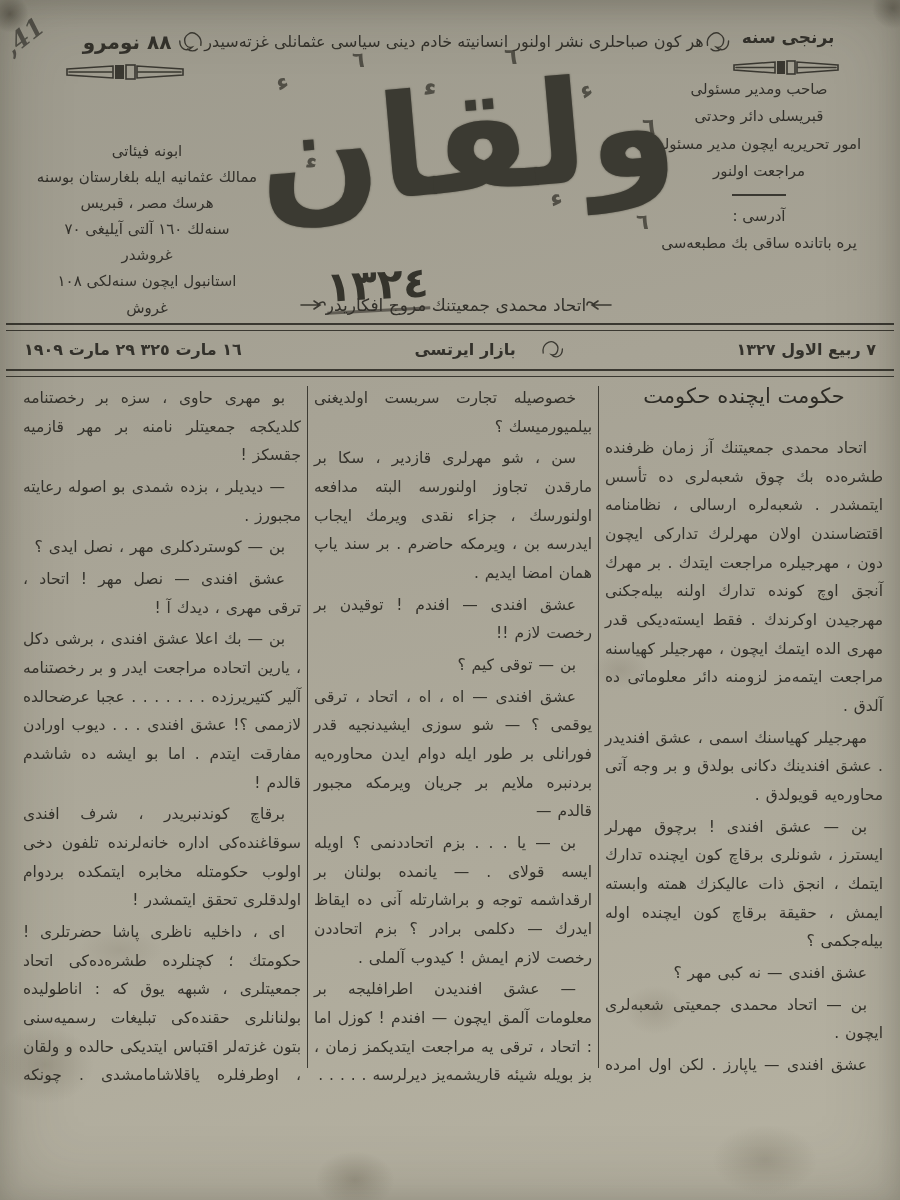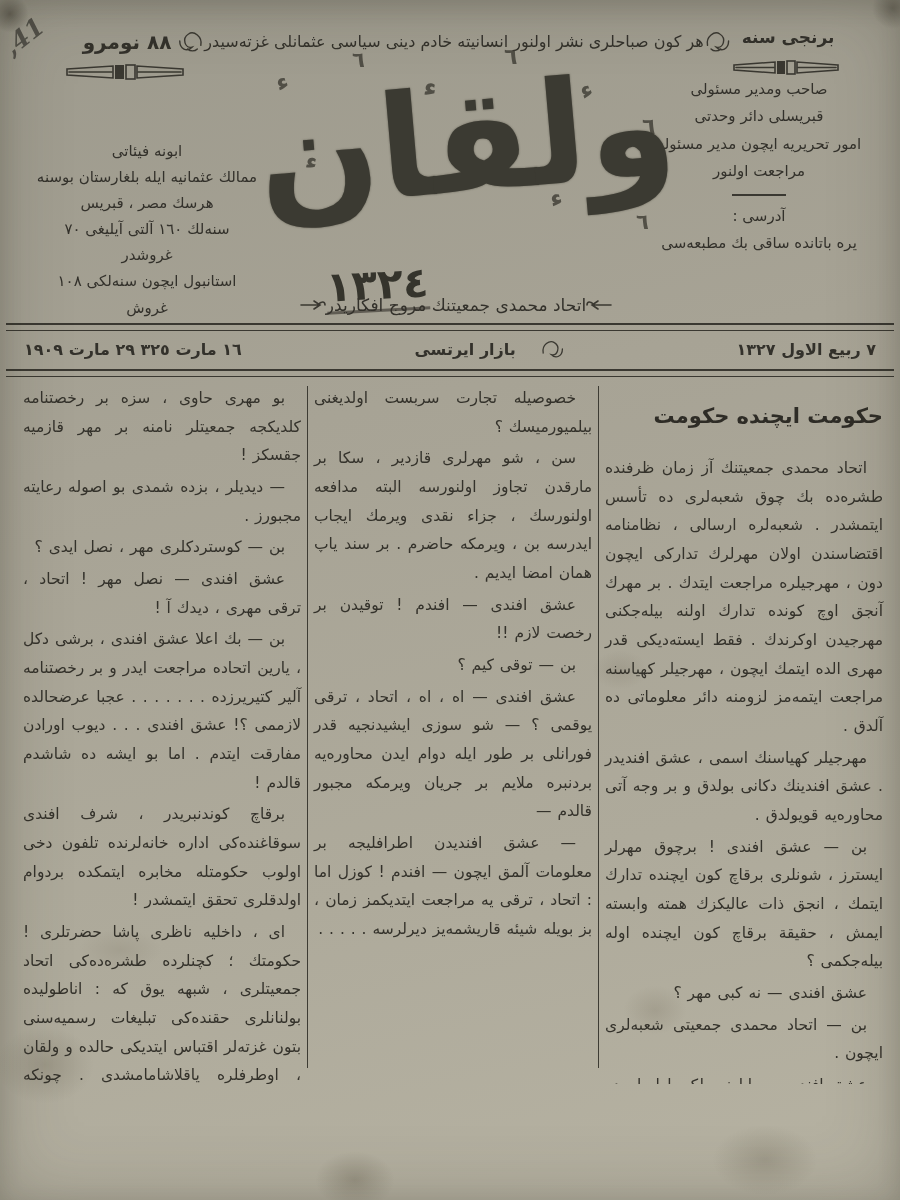--- a/index.html
+++ b/index.html
@@ -73,21 +73,21 @@
 
   .date-row{position:absolute; left:24px; right:24px; top:330px; height:38px;
     display:flex; align-items:center; justify-content:space-between;
     font-size:16px; font-weight:bold;}
   .day-group{display:flex; align-items:center; gap:24px;}
 
   .columns{position:absolute; top:384px; left:12px; width:876px; height:700px;
     display:flex; align-items:flex-start;}
   .col{width:288px; padding:0 5px; box-sizing:border-box; overflow:hidden; max-height:700px;}
   .vrule{width:1px; background:#3d3b33; height:682px; margin:2px 1px 0;}
-  .headline{margin:20px 0 26px; font-size:21px; font-weight:bold; color:#2e2c26;}
+  .headline{margin:0 0 26px; text-align:center; font-size:21px; font-weight:normal; color:#2e2c26;}
   .para{margin:0 0 3px; font-size:15.5px; line-height:1.85; text-align:justify;
     text-indent:16px; color:#34322b; word-spacing:1px;}
 </style>
 </head>
 <body>
 
 <div class="paper">
 
   <div class="hand-mark">,41</div>
 
@@ -200,20 +200,21 @@
         </div>
     </section>
     <div class="vrule"></div>
     <section class="col">
       <div>
           <p class="para">خصوصيله تجارت سربست اولديغنى بيلميورميسك ؟</p>
           <p class="para">سن ، شو مهرلرى قازدير ، سكا بر مارقدن تجاوز اولنورسه البته مدافعه اولنورسك ، جزاء نقدى ويرمك ايجاب ايدرسه بن ، ويرمكه حاضرم . بر سند ياپ همان امضا ايديم .</p>
           <p class="para">عشق افندى — افندم ! توقيدن بر رخصت لازم !!</p>
           <p class="para">بن — توقى كيم ؟</p>
           <p class="para">عشق افندى — اه ، اه ، اتحاد ، ترقى يوقمى ؟ — شو سوزى ايشيدنجيه قدر فورانلى بر طور ايله دوام ايدن محاوره‌يه بردنبره ملايم بر جريان ويرمكه مجبور قالدم —</p>
+          <p class="para">بن — يا . . . بزم اتحاددنمى ؟ اويله ايسه قولاى . — يانمده بولنان بر ارقداشمه توجه و براشارتله آنى ده ايقاظ ايدرك — دكلمى برادر ؟ بزم اتحاددن رخصت لازم ايمش ! كيدوب آلملى .</p>
           <p class="para">— عشق افنديدن اطرافليجه بر معلومات آلمق ايچون — افندم ! كوزل اما : اتحاد ، ترقى يه مراجعت ايتديكمز زمان ، بز بويله شيئه قاريشمه‌يز ديرلرسه . . . . .</p>
         </div>
     </section>
     <div class="vrule"></div>
     <section class="col">
       <div>
           <p class="para">بو مهرى حاوى ، سزه بر رخصتنامه كلديكجه جمعيتلر نامنه بر مهر قازميه جقسكز !</p>
           <p class="para">— ديديلر ، بزده شمدى بو اصوله رعايته مجبورز .</p>
           <p class="para">بن — كوستردكلرى مهر ، نصل ايدى ؟</p>
           <p class="para">عشق افندى — نصل مهر ! اتحاد ، ترقى مهرى ، ديدك آ !</p>

